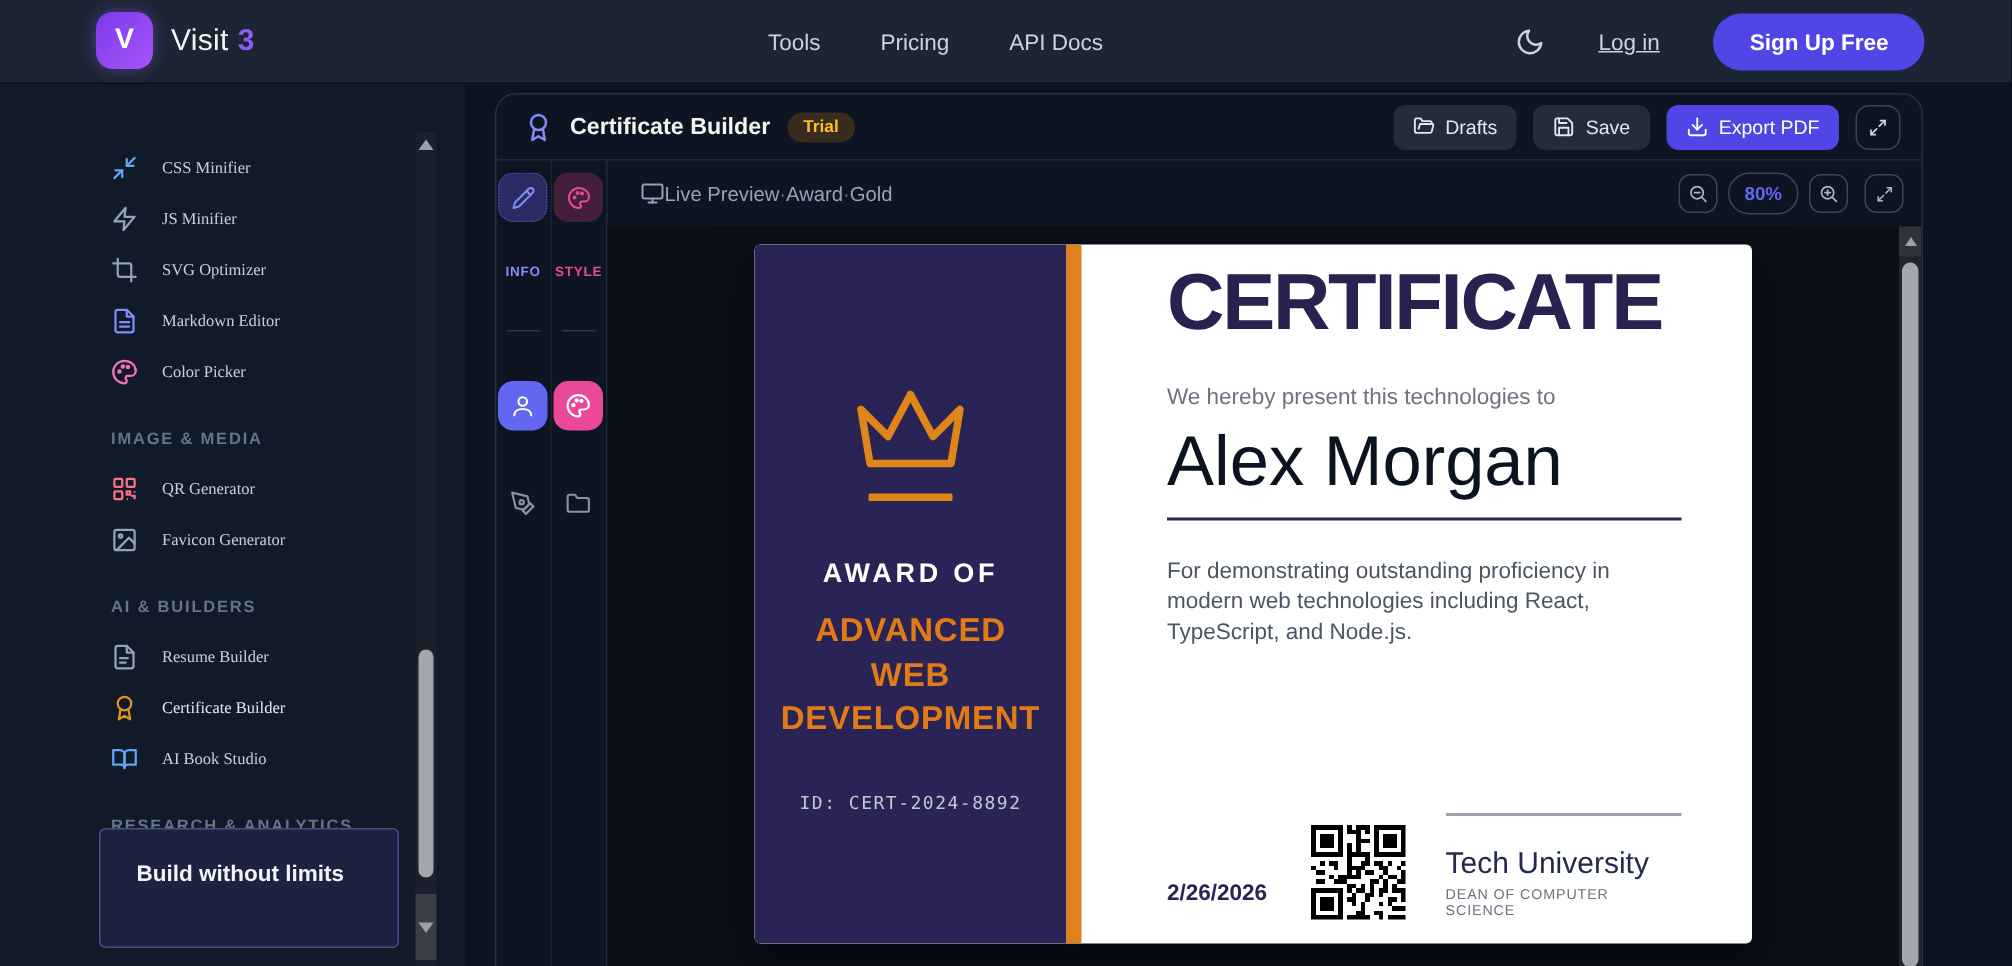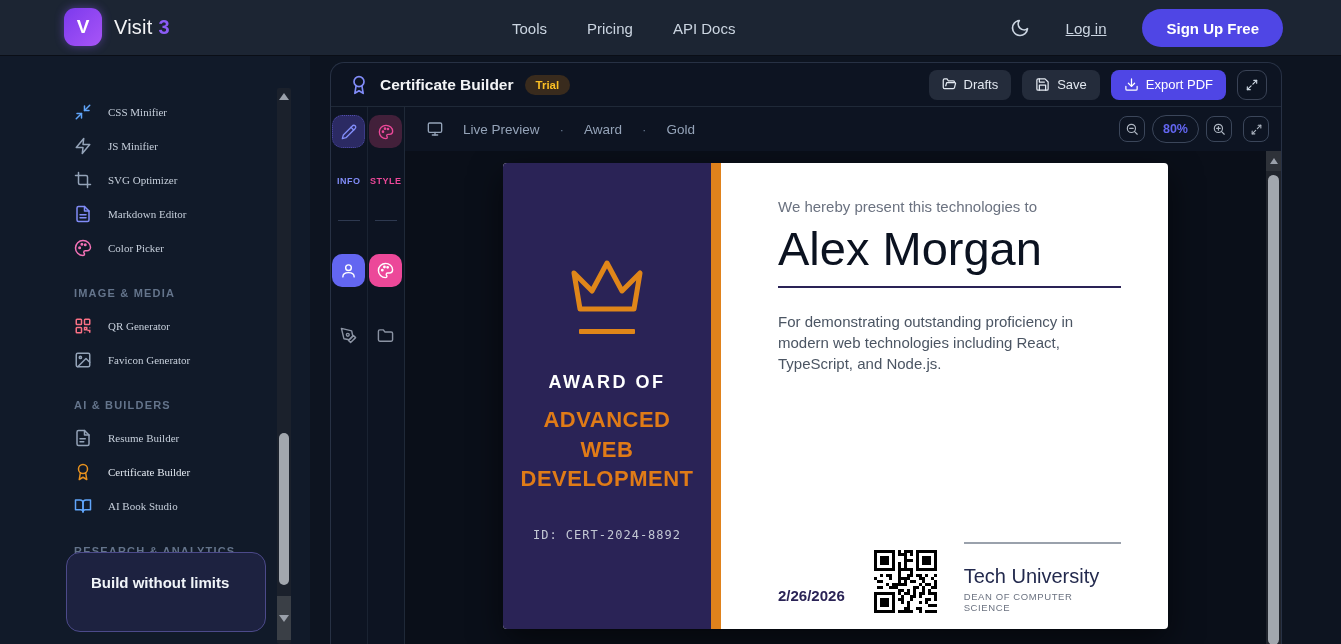--- a/index.html
+++ b/index.html
@@ -34,21 +34,21 @@
   .sidebar { position:absolute; left:0; top:56px; width:310px; height:588px;
     background:#111a29; padding:39px 0 0 74px; }
   .side-item { display:flex; align-items:center; gap:16px; height:34px; cursor:pointer; }
   .side-item .lbl { font-size:11px; color:#c6cfdb; white-space:nowrap;font-family:Liberation Serif, serif; }
   .side-item .ic { width:18px; height:18px; flex:none; }
   .side-header { font-size:11px; font-weight:bold; letter-spacing:1.2px;
     color:#64748b; margin:22px 0 10px 0; }
   .ic-blue { color:#60a5fa; } .ic-gray { color:#94a3b8; } .ic-indigo { color:#818cf8; }
   .ic-pink { color:#f472b6; } .ic-rose { color:#fb7185; } .ic-orange { color:#e8921e; }
   .promo-card { position:absolute; left:66px; top:552px; width:200px; height:80px;
-    background:#1d2240; border:1px solid #4c4a8a; border-radius:14px;
+    background:#1d2240; border:1px solid #4c4a8a; border-radius:4px;
     padding:21px 0 0 24px; cursor:pointer; }
   .promo-title { color:#f1f5f9; font-size:15px; font-weight:bold; }
 
   
   .side-scroll { position:absolute; left:277px; top:88px; width:14px; height:556px;
     background:#1b212c; border-radius:2px; }
   .scroll-arrow { width:14px; height:16px; display:flex; align-items:center; justify-content:center; cursor:pointer; }
   .tri-up { width:0; height:0; border-left:5px solid transparent; border-right:5px solid transparent; border-bottom:7px solid #9aa0aa; }
   .tri-down { width:0; height:0; border-left:5px solid transparent; border-right:5px solid transparent; border-top:7px solid #9aa0aa; }
   .side-thumb { position:absolute; left:2px; top:345px; width:10px; height:152px;
@@ -90,21 +90,21 @@
   .rail-btn { width:33px; height:33px; border-radius:10px; border:none; display:flex;
     align-items:center; justify-content:center; color:#fff; cursor:pointer; }
   .rail-btn.indigo { background:#6366f1; }
   .rail-btn.pink { background:#ec4899; }
   .rail-plain { margin-top:17px; color:#8b93a3; cursor:pointer; }
 
   
   .preview-col { flex:1; display:flex; flex-direction:column; min-width:0; position:relative; }
   .preview-bar { height:44px; flex:none; display:flex; align-items:center;
     padding:0 12px 0 22px; }
-  .preview-info { display:flex; align-items:center; gap:20px; color:#94a3b8; font-size:13.5px; }
+  .preview-info { display:flex; align-items:center; gap:0; color:#94a3b8; font-size:13.5px; }
   .preview-sep { color:#64748b; }
   .preview-zoom { margin-left:auto; display:flex; align-items:center; gap:7px; }
   .zbtn { width:26px; height:26px; border:1px solid #3b465a; border-radius:8px;
     background:transparent; color:#aeb6c2; display:flex; align-items:center; justify-content:center; cursor:pointer; }
   .zoom-pill { height:28px; min-width:46px; padding:0 10px; border:1px solid #3b465a; border-radius:14px;
     display:flex; align-items:center; justify-content:center;
     color:#6366f1; font-size:12.5px; font-weight:bold; cursor:pointer; }
   .zbtn.expand { margin-left:4px; }
 
   .canvas { flex:1; position:relative; background:#0a0f19; overflow:hidden; }
@@ -475,20 +475,21 @@
             <svg width="92" height="66" viewBox="0 0 90 66" fill="none" stroke="#e08619" stroke-width="5" stroke-linecap="round" stroke-linejoin="round">
               <path d="M12 22 L30 40 L45 12 L60 40 L78 22 L72 58 L18 58 Z"></path>
             </svg>
             <div class="crown-line"></div>
             <div class="award-of">AWARD OF</div>
             <div class="course">ADVANCED WEB DEVELOPMENT</div>
             <div class="cert-id">ID: CERT-2024-8892</div>
           </div>
           <div class="cert-stripe"></div>
           <div class="cert-right">
+            <div class="cert-title">CERTIFICATE</div>
             <div class="present-line">We hereby present this technologies to</div>
             <div class="recipient">Alex Morgan</div>
             <div class="name-underline"></div>
             <div class="cert-desc">For demonstrating outstanding proficiency in modern web technologies including React, TypeScript, and Node.js.</div>
             <div class="cert-bottom">
               <div class="cert-date">2/26/2026</div>
               <svg class="qr-box" viewBox="0 0 21 21" shape-rendering="crispEdges">
                   <g fill="#000">
                     <rect x="0" y="0" width="7" height="7"></rect>
                     <rect x="1" y="1" width="5" height="5" fill="#fff"></rect>

